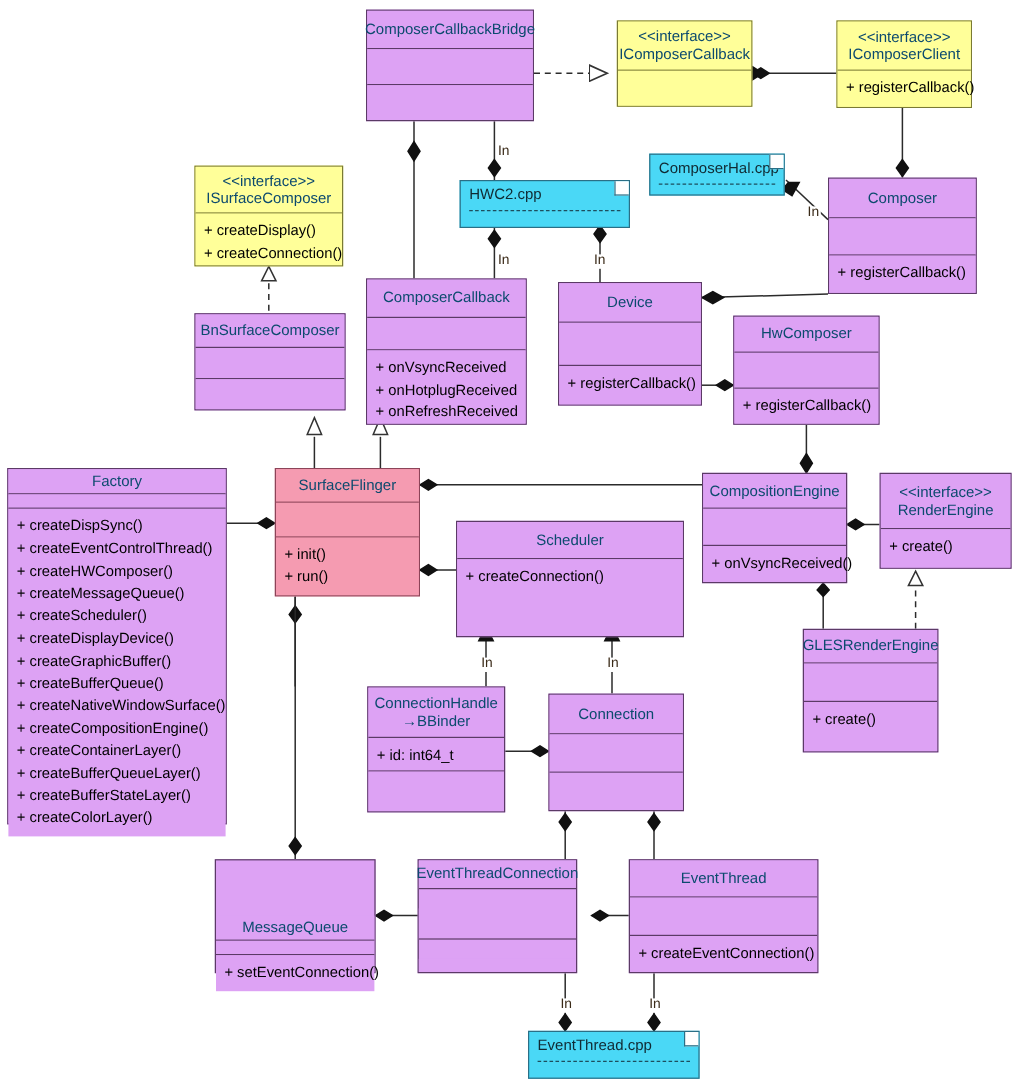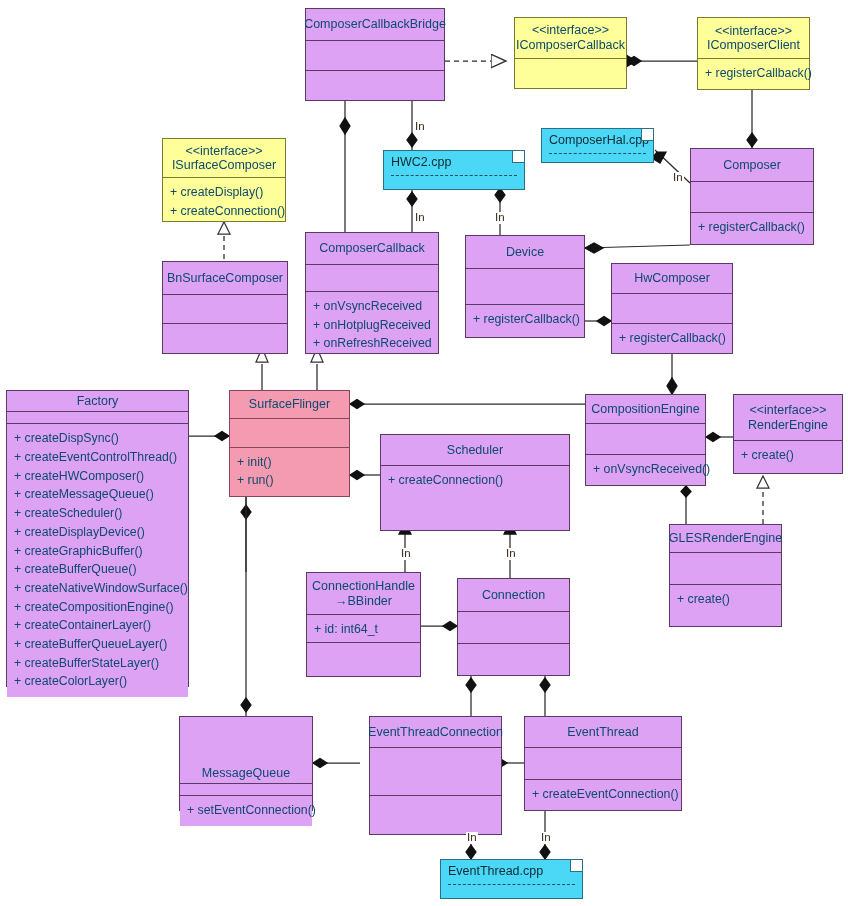--- a/index.html
+++ b/index.html
@@ -6,21 +6,21 @@
   body{font-family:"Liberation Sans", sans-serif;}
   #canvas{position:relative;width:848px;height:906px;overflow:hidden;background:#fff;}
   svg.edges{position:absolute;left:0;top:0;width:848px;height:906px;pointer-events:none;}
   .node{position:absolute;box-sizing:border-box;border:1.2px solid #5b3a66;
         display:flex;flex-direction:column;}
   .node .cmp{box-sizing:border-box;border-bottom:1.2px solid #5b3a66;}
   .node .cmp:last-child{border-bottom:none;}
   .title{display:flex;align-items:center;justify-content:center;text-align:center;
          font-size:12.5px;color:#0c4a6e;line-height:1.15;padding:3px 4px;}
   .title .stereo{display:block;}
-  .mem{padding:5px 6px 6px 7px;font-size:12.3px;color:#0c4a6e;line-height:1.52;}
+  .mem{padding:5px 6px 6px 7px;font-size:12.3px;color:#000000;line-height:1.52;}
   .mem .row{white-space:nowrap;}
   .purple{background:#dda2f4;}
   .purple .cmp{background:#dda2f4;}
   .pink{background:#f59bb1;border-color:#8c4458;}
   .pink .cmp{background:#f59bb1;border-bottom-color:#8c4458;}
   .yellow{background:#ffff99;border-color:#7a7a33;}
   .yellow .cmp{background:#ffff99;border-bottom-color:#7a7a33;}
   .note{position:absolute;box-sizing:border-box;background:#4ad8f6;border:1.2px solid #2a6f86;
         font-size:12.5px;color:#102a33;padding:4px 7px 3px 7px;}
   .note .fold{position:absolute;right:0;top:0;width:11px;height:11px;
@@ -174,21 +174,21 @@
     <div class="cmp title" style="height:40px;flex-direction:column;">
       <span class="stereo">&lt;&lt;interface&gt;&gt;</span>
       <span>ISurfaceComposer</span>
     </div>
     <div class="cmp mem" style="height:43px;">
       <div class="row">+  createDisplay()</div>
       <div class="row">+  createConnection()</div>
     </div>
   </div>
 
-  <div class="node purple" style="left:162px;top:261px;width:126px;height:93px;">
+  <div class="node purple" style="left:162px;top:261px;width:126px;height:81px;">
     <div class="cmp title" style="height:33px;">
       <span>BnSurfaceComposer</span>
     </div>
     <div class="cmp mem" style="height:30px;"></div>
     <div class="cmp mem" style="height:29px;"></div>
   </div>
 
   <div class="node purple" style="left:305px;top:232px;width:134px;height:122px;">
     <div class="cmp title" style="height:33px;">
       <span>ComposerCallback</span>
@@ -326,21 +326,21 @@
   <div class="node purple" style="left:179px;top:716px;width:134px;height:95px;">
     <div class="cmp title" style="height:31px;margin-top:46px;">
       <span>MessageQueue</span>
     </div>
     <div class="cmp mem" style="height:32px;"></div>
     <div class="cmp mem" style="flex:1;">
       <div class="row">+  setEventConnection()</div>
     </div>
   </div>
 
-  <div class="node purple" style="left:369px;top:716px;width:133px;height:119px;gap:16px;">
+  <div class="node purple" style="left:348px;top:716px;width:133px;height:95px;gap:16px;">
     <div class="cmp title" style="height:31px;">
       <span>EventThreadConnection</span>
     </div>
     <div class="cmp mem" style="height:32px;"></div>
     <div class="cmp mem" style="flex:1;"></div>
   </div>
 
   <div class="node purple" style="left:524px;top:716px;width:158px;height:95px;">
     <div class="cmp title" style="height:31px;">
       <span>EventThread</span>

